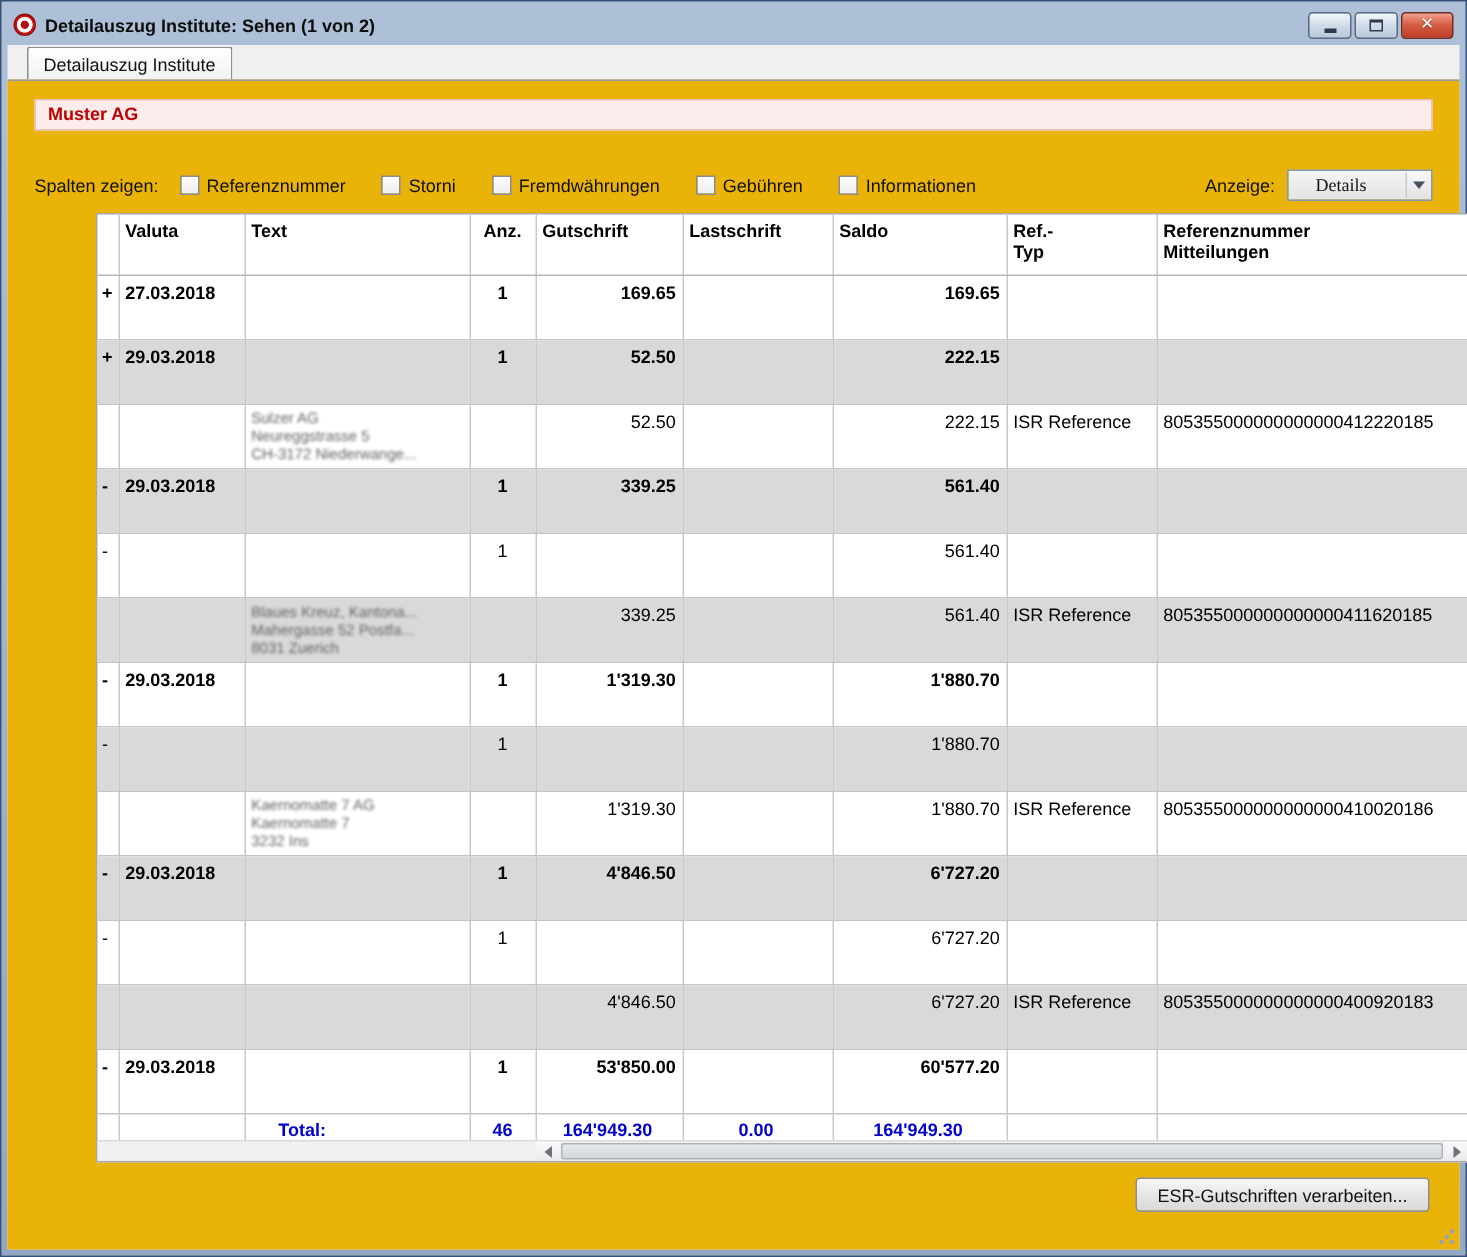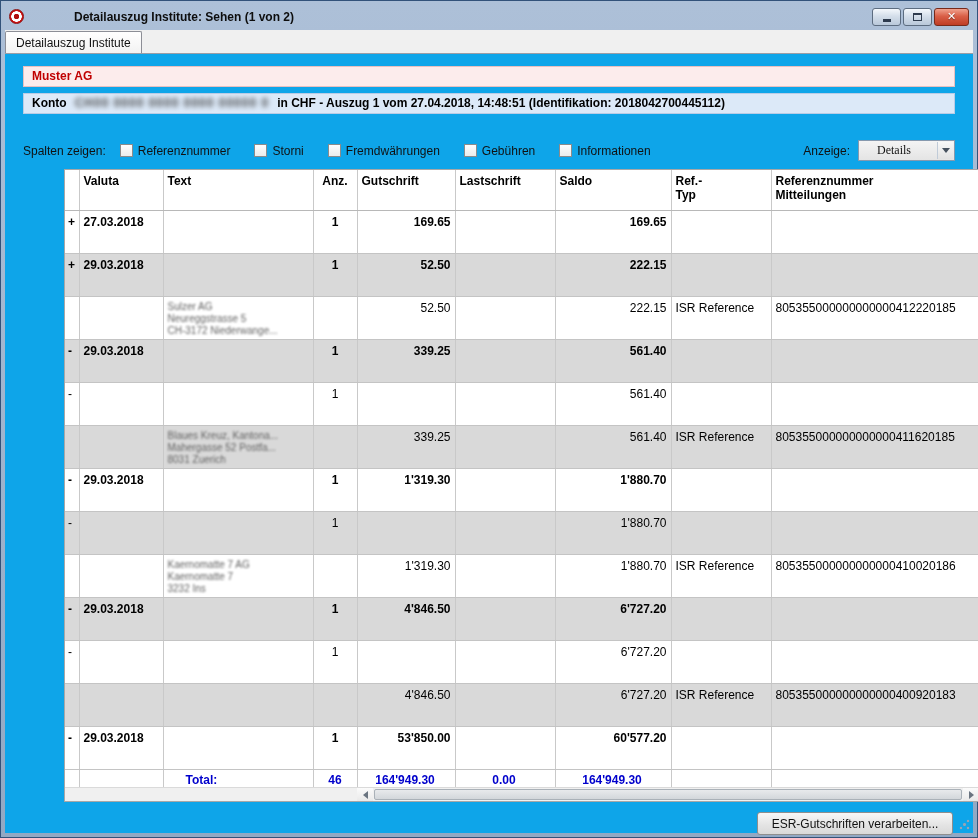--- a/index.html
+++ b/index.html
@@ -3,39 +3,39 @@
 <meta charset="utf-8">
 <style>
   *{box-sizing:border-box;}
   html,body{margin:0;padding:0;}
   body{font-family:"Liberation Sans","DejaVu Sans",sans-serif;background:#c8c8c8;}
 
   .window{position:relative;width:978px;height:838px;border:1px solid #32527a;
     background:linear-gradient(#adc0d8,#92a8c3);padding:3px;}
 
   
-  .titlebar{height:25px;display:flex;align-items:center;padding:0 5px;gap:44px;}
+  .titlebar{height:25px;display:flex;align-items:center;padding:0 5px;}
   .app-icon{width:15px;height:15px;border-radius:50%;flex:none;margin-right:6px;
     background:radial-gradient(circle at 50% 50%,#b00d0d 0 2.5px,#ffffff 3px 5px,#cf1212 5.5px);
     border:1px solid #8c0f0f;}
   .title-text{font-size:12px;font-weight:bold;color:#0d0d0d;flex:1;white-space:nowrap;overflow:hidden;}
   .win-buttons{display:flex;gap:2px;}
   .win-btn{width:29px;height:18px;border:1px solid #5c6c80;border-radius:3px;cursor:default;
     background:linear-gradient(#f4f8fc,#d4deea 45%,#b9c8da);display:flex;align-items:center;justify-content:center;}
   .win-btn.close{width:35px;background:linear-gradient(#f0a18d,#d95f47 45%,#bf3c25);border-color:#772a1b;}
   .glyph-min{width:8px;height:3px;background:#2e3b4e;margin-top:8px;}
   .glyph-max{width:9px;height:8px;border:1px solid #2e3b4e;border-top-width:2px;}
   .glyph-close{color:#fff;font-size:11px;font-weight:bold;line-height:1;text-shadow:0 1px 1px rgba(0,0,0,.45);}
 
   
   .client{position:absolute;left:4px;top:29px;right:4px;bottom:4px;background:#f0f0f0;}
-  .tabstrip{height:23px;padding-left:0;}
+  .tabstrip{height:23px;padding-left:13px;}
   .tab{display:inline-block;padding:4px 10px 3px;font-size:12px;color:#111;position:relative;top:1px;
     background:linear-gradient(#ffffff,#f2f2f2);border:1px solid #8c8e96;border-bottom:none;border-radius:2px 2px 0 0;}
-  .panel{position:absolute;left:0;right:0;top:23px;bottom:0;border-top:1px solid #9a9da6;background:#0ea5e9;
+  .panel{position:absolute;left:0;right:0;top:23px;bottom:0;border-top:1px solid #9a9da6;background:#eab308;
     padding:12px 18px 0 18px;}
 
   
   .banner{height:21px;font-size:12px;line-height:19px;padding:0 8px;white-space:nowrap;overflow:hidden;}
   .banner-pink{background:#fcecec;border:1px solid #e8c0c0;color:#c00000;font-weight:bold;}
   .banner-blue{background:#dce9f8;border:1px solid #b9cce6;color:#000;margin-top:6px;}
   .banner-blue b{font-weight:bold;}
   .redacted{filter:blur(2.5px);color:#4a4a4a;font-weight:bold;margin:0 8px;letter-spacing:1px;}
 
   
@@ -123,23 +123,20 @@
   <div class="client">
 
     <div class="tabstrip">
       <span class="tab">Detailauszug Institute</span>
     </div>
 
     <div class="panel">
 
       <div class="banner banner-pink">Muster AG</div>
 
-      <div class="banner banner-blue">
-        <b>Konto</b><span class="redacted">CH00 0000 0000 0000 00000 0</span><b>in CHF - Auszug 1 vom 27.04.2018, 14:48:51 (Identifikation: 2018042700445112)</b>
-      </div>
 
       <div class="filter-bar">
         <span>Spalten zeigen:</span>
         <span class="checks">
             <label class="check">
               <span class="box"></span>
               <span>Referenznummer</span>
             </label>
             <label class="check">
               <span class="box"></span>

